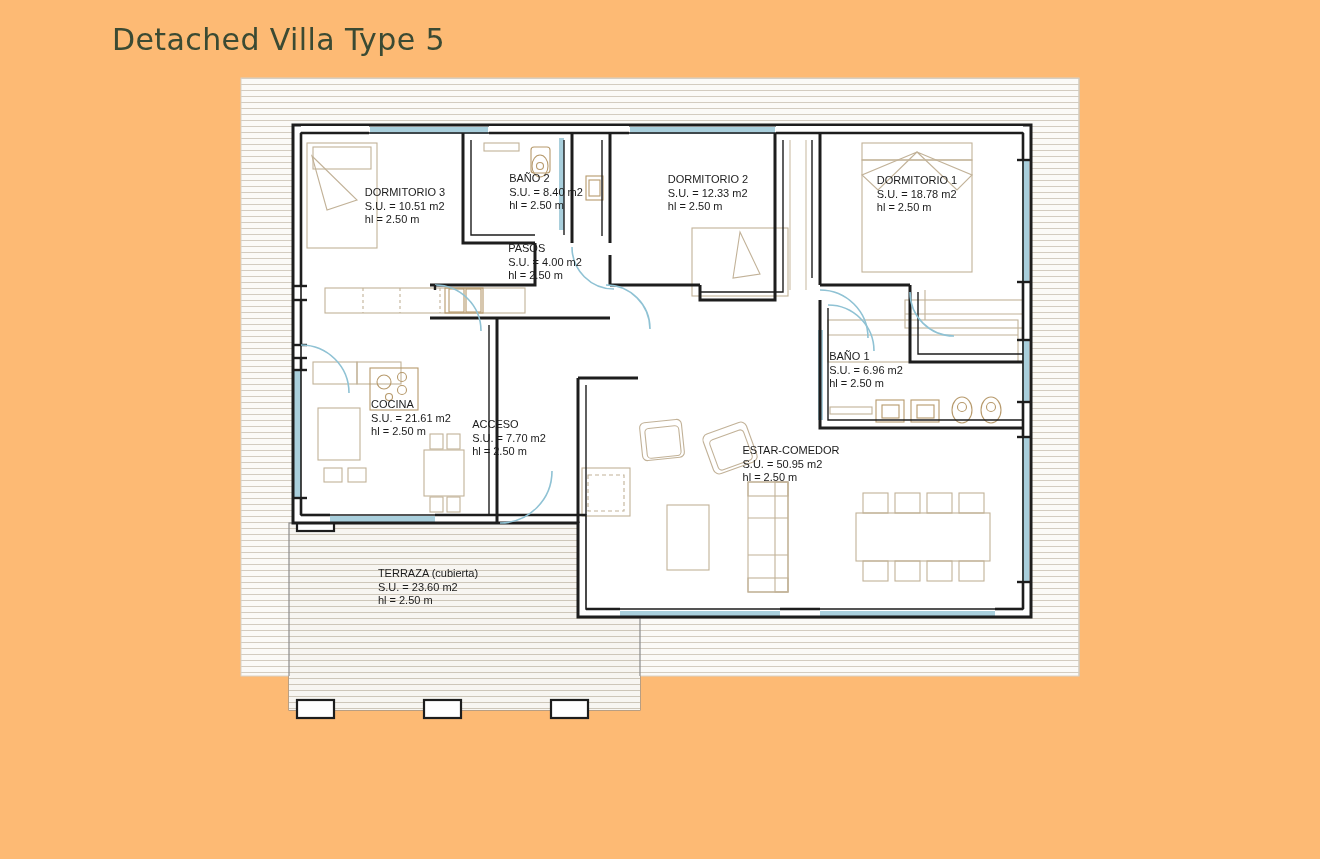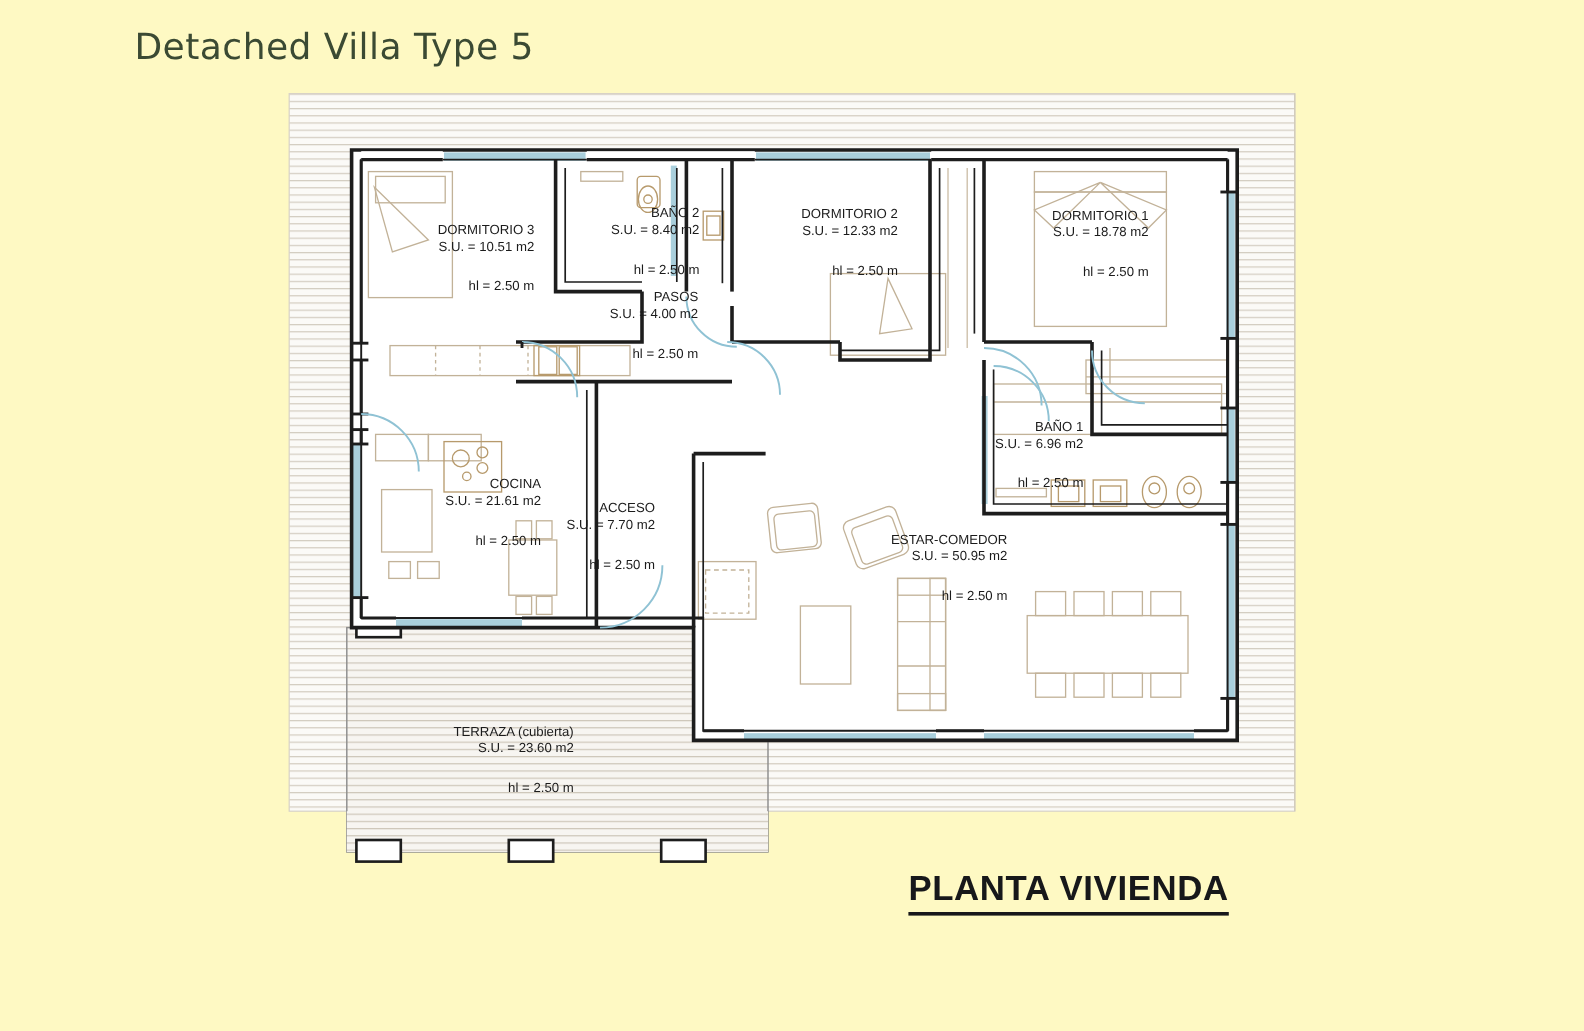--- a/index.html
+++ b/index.html
@@ -1,33 +1,33 @@
 <!DOCTYPE html>
 <html><head>
 <meta charset="utf-8">
 <style>
   html,body{margin:0;padding:0;background:#ffffff;}
   body{width:1320px;height:859px;position:relative;overflow:hidden;
        font-family:"Liberation Sans",sans-serif;background:#fefefe;}
-  #page{position:absolute;inset:0;background:#fef9c3;}
+  #page{position:absolute;inset:0;background:#fdba74;}
 
   #title{position:absolute;left:112px;top:22px;font-size:30px;letter-spacing:.4px;
          color:#3b4a33;font-family:"DejaVu Sans",sans-serif;font-weight:400;white-space:nowrap;}
 
   #footer{position:absolute;left:757px;top:725px;font-size:29px;font-weight:bold;
           color:#17181a;letter-spacing:.5px;border-bottom:3px solid #17181a;padding-bottom:2px;
           font-family:"Liberation Sans",sans-serif;white-space:nowrap;}
 
   #plan{position:absolute;left:0;top:0;width:1320px;height:859px;}
-  .lbl{position:absolute;text-align:right;font-size:11px;color:#1b1b1b;
+  .lbl{position:absolute;text-align:left;font-size:11px;color:#1b1b1b;
        font-family:"Liberation Sans",sans-serif;line-height:13.5px;white-space:nowrap;
        transform:translateX(-50%);}
   .lbl .nm{display:block;}
   .lbl .su{display:block;}
-  .lbl .hl{display:block;margin-top:20px;}
+  .lbl .hl{display:block;}
 </style>
 </head>
 <body>
 
 <div id="page">
 
   <div id="title">Detached Villa Type 5</div>
 
   <svg id="plan" viewBox="0 0 1320 859">
     <defs>
@@ -339,21 +339,20 @@
       <div class="lbl" style="left: 509px; top: 418px;">
         <span class="nm">ACCESO</span>
         <span class="su">S.U. = 7.70 m2</span>
         <span class="hl">hl = 2.50 m</span>
       </div>
       <div class="lbl" style="left: 791px; top: 444px;">
         <span class="nm">ESTAR-COMEDOR</span>
         <span class="su">S.U. = 50.95 m2</span>
         <span class="hl">hl = 2.50 m</span>
       </div>
-      <div class="lbl" style="left: 428px; top: 604px;">
+      <div class="lbl" style="left: 428px; top: 567px;">
         <span class="nm">TERRAZA (cubierta)</span>
         <span class="su">S.U. = 23.60 m2</span>
         <span class="hl">hl = 2.50 m</span>
       </div>
     </div>
 
-  <div id="footer">PLANTA VIVIENDA</div>
 </div>
 
 </body></html>

